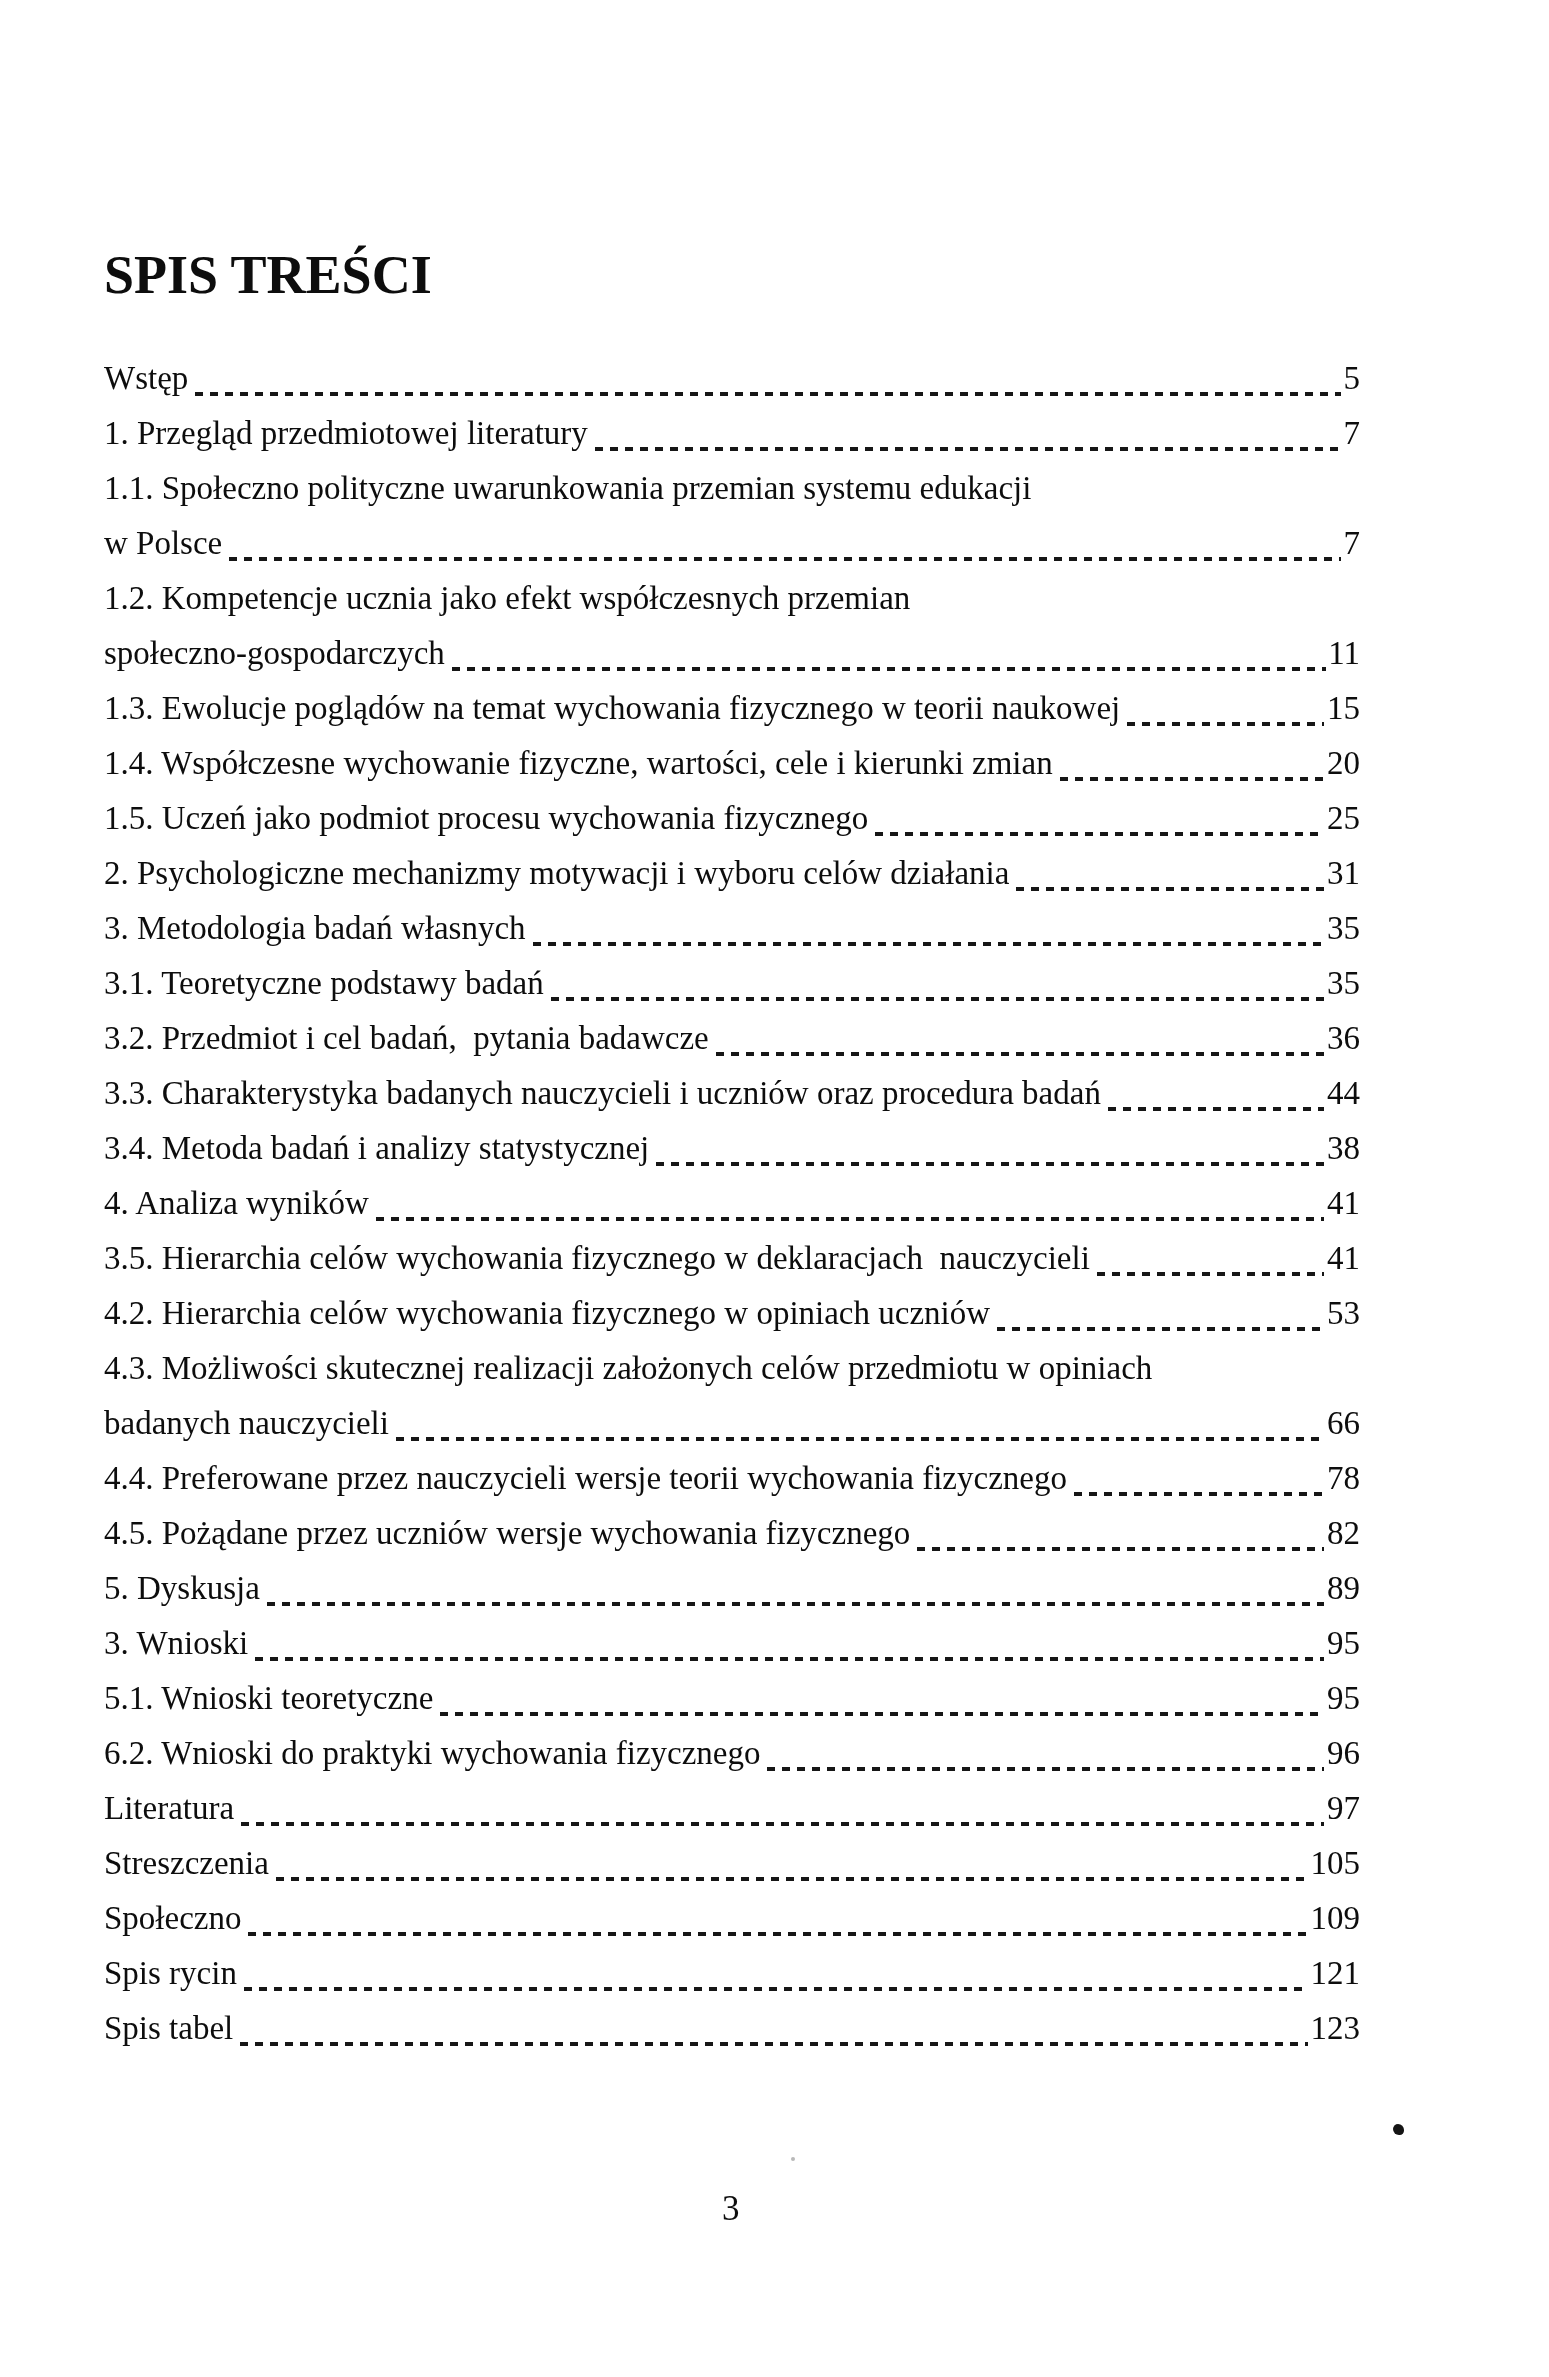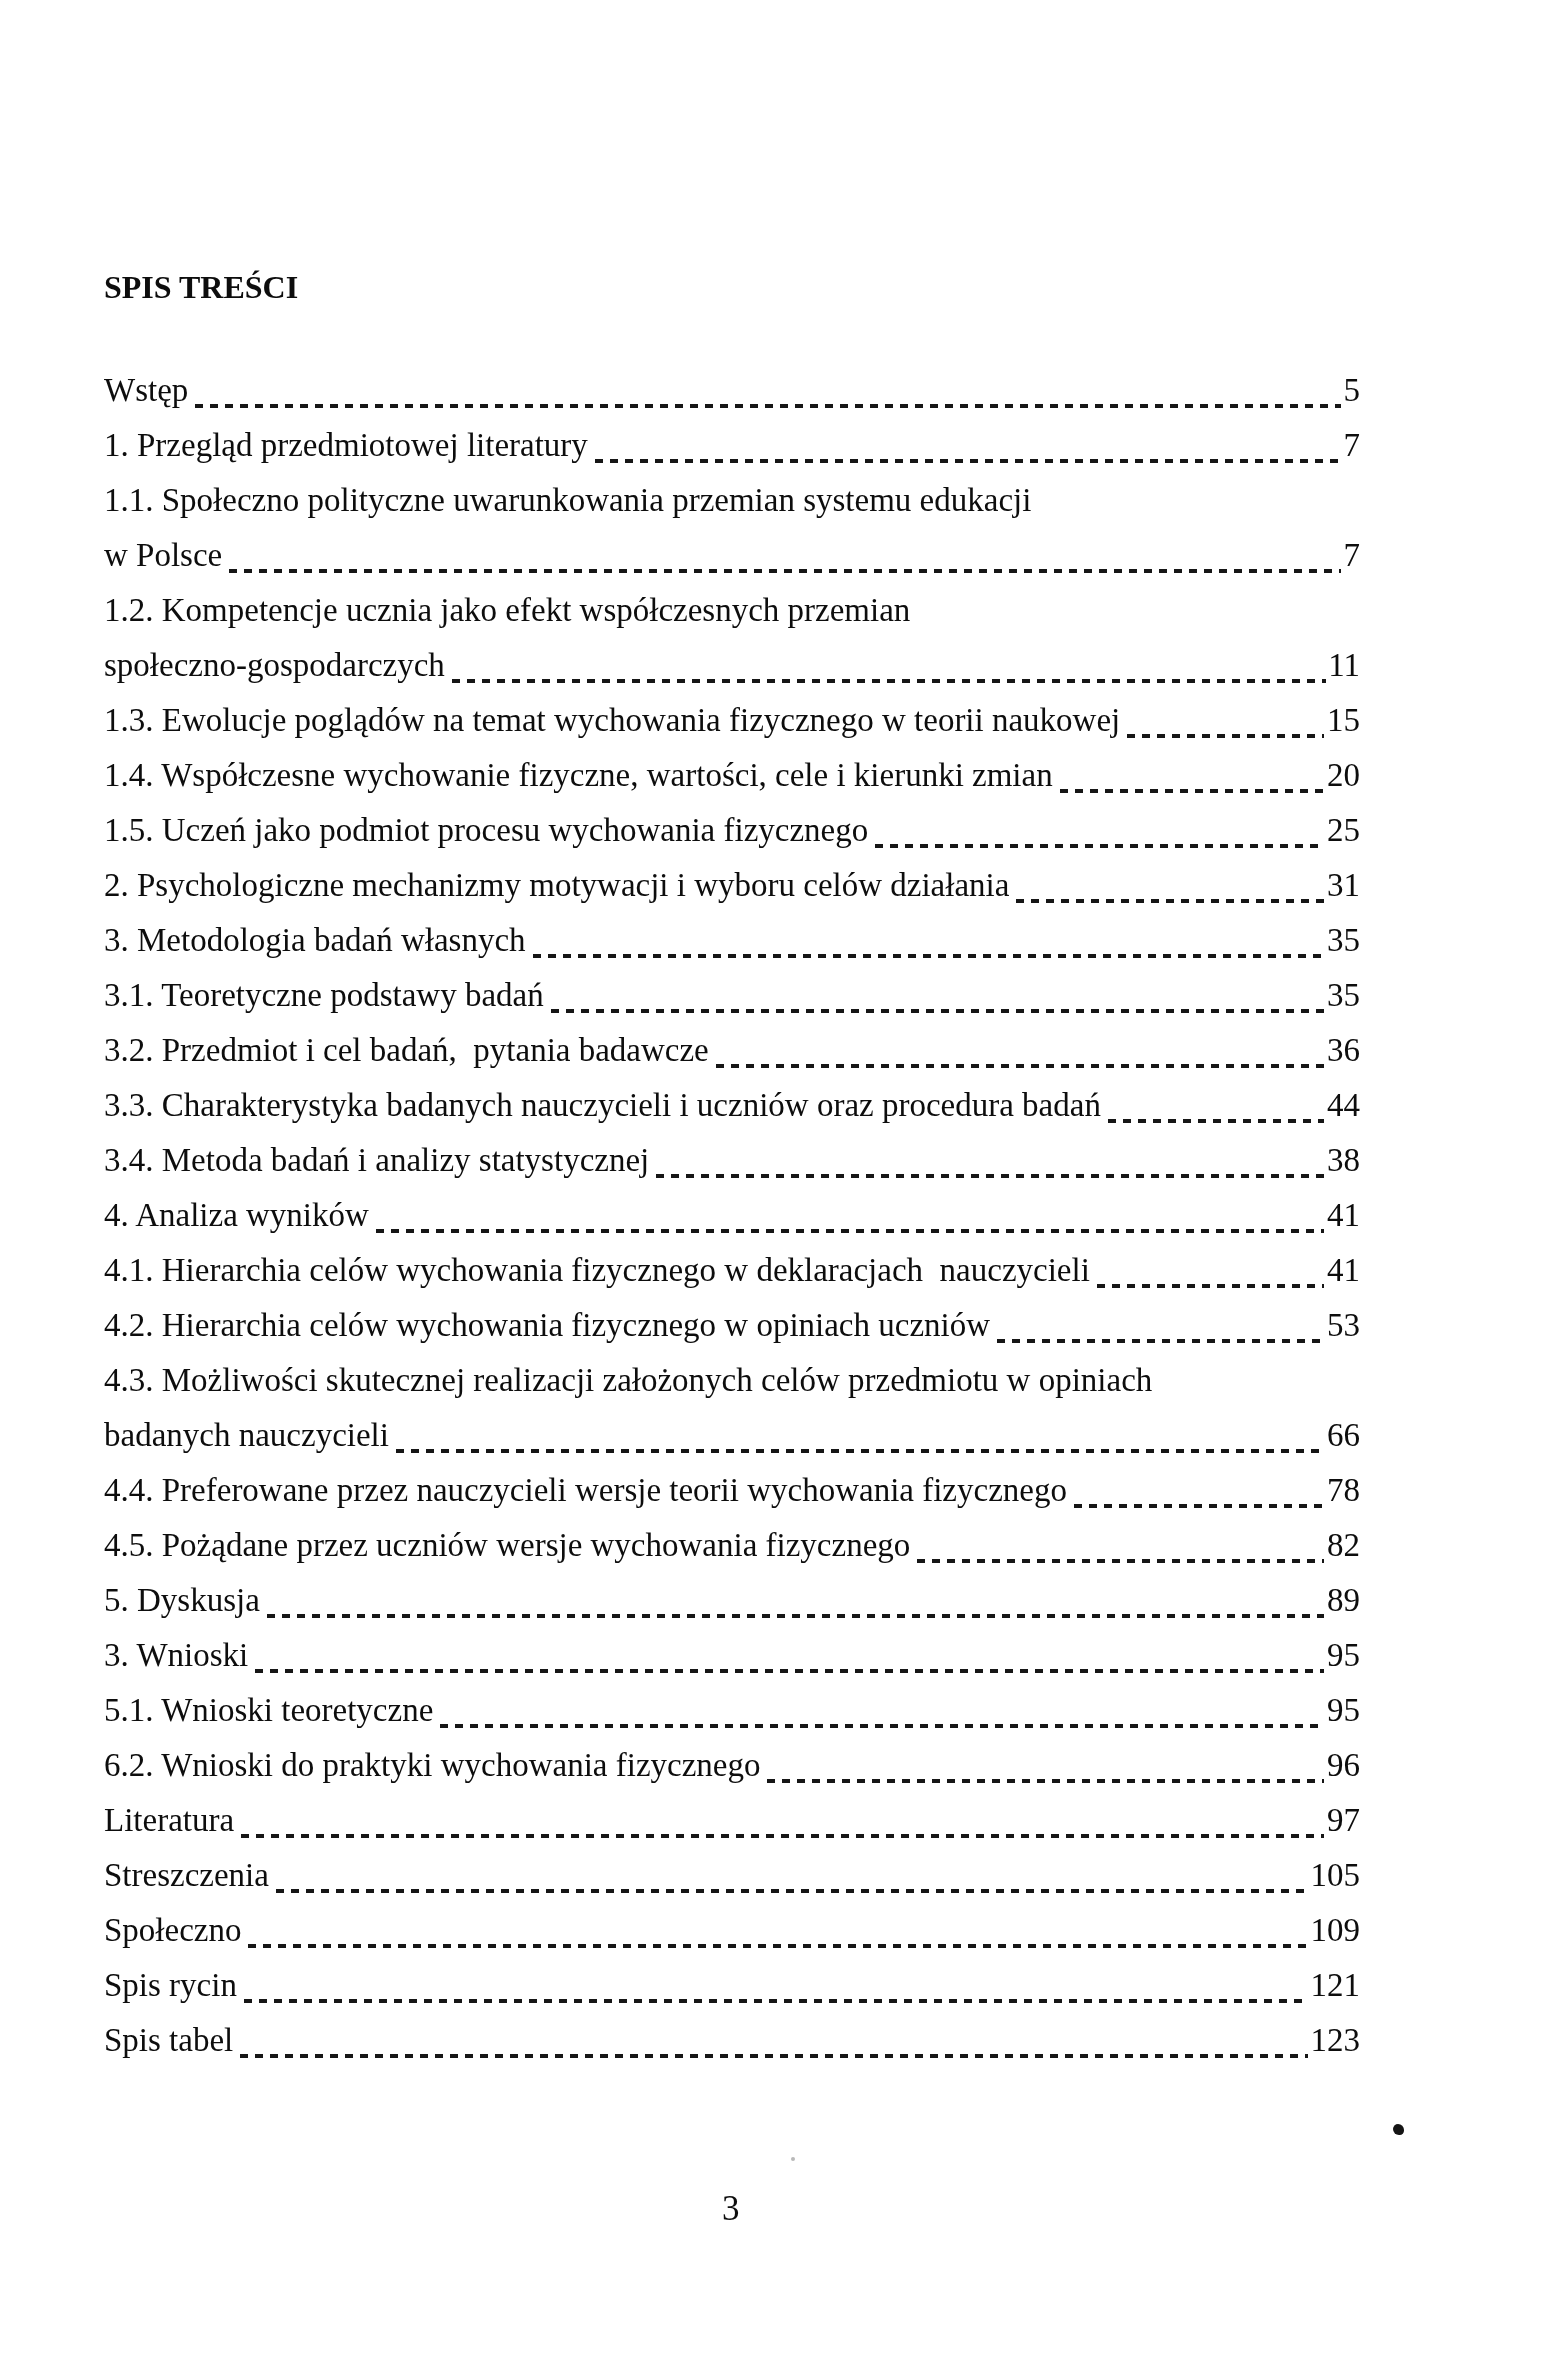--- a/index.html
+++ b/index.html
@@ -18,25 +18,25 @@
     font-family: "Liberation Serif", "DejaVu Serif", serif;
     overflow: hidden;
   }
   .content {
     position: absolute;
     left: 104px;
     top: 222px;
     width: 1256px;
   }
   .doc-title {
-    font-size: 32px;
+    font-size: 54px;
     line-height: 42px;
     font-weight: bold;
     letter-spacing: 0px;
-    margin: 44px 0 55px 0;
+    margin: 32px 0 55px 0;
   }
   .toc {
     width: 100%;
   }
   .toc-row {
     display: flex;
     align-items: center;
     line-height: 55px;
     width: 100%;
   }
@@ -162,21 +162,21 @@
     <span class="toc-text">3.4. Metoda badań i analizy statystycznej</span>
     <span class="toc-leader"></span>
     <span class="toc-page">38</span>
   </div>
         <div class="toc-row">
     <span class="toc-text">4. Analiza wyników</span>
     <span class="toc-leader"></span>
     <span class="toc-page">41</span>
   </div>
         <div class="toc-row">
-    <span class="toc-text">4.1. Hierarchia celów wychowania fizycznego w deklaracjach  nauczycieli</span>
+    <span class="toc-text">3.5. Hierarchia celów wychowania fizycznego w deklaracjach  nauczycieli</span>
     <span class="toc-leader"></span>
     <span class="toc-page">41</span>
   </div>
         <div class="toc-row">
     <span class="toc-text">4.2. Hierarchia celów wychowania fizycznego w opiniach uczniów</span>
     <span class="toc-leader"></span>
     <span class="toc-page">53</span>
   </div>
         <div class="toc-row">
     <span class="toc-text">4.3. Możliwości skutecznej realizacji założonych celów przedmiotu w opiniach</span>

